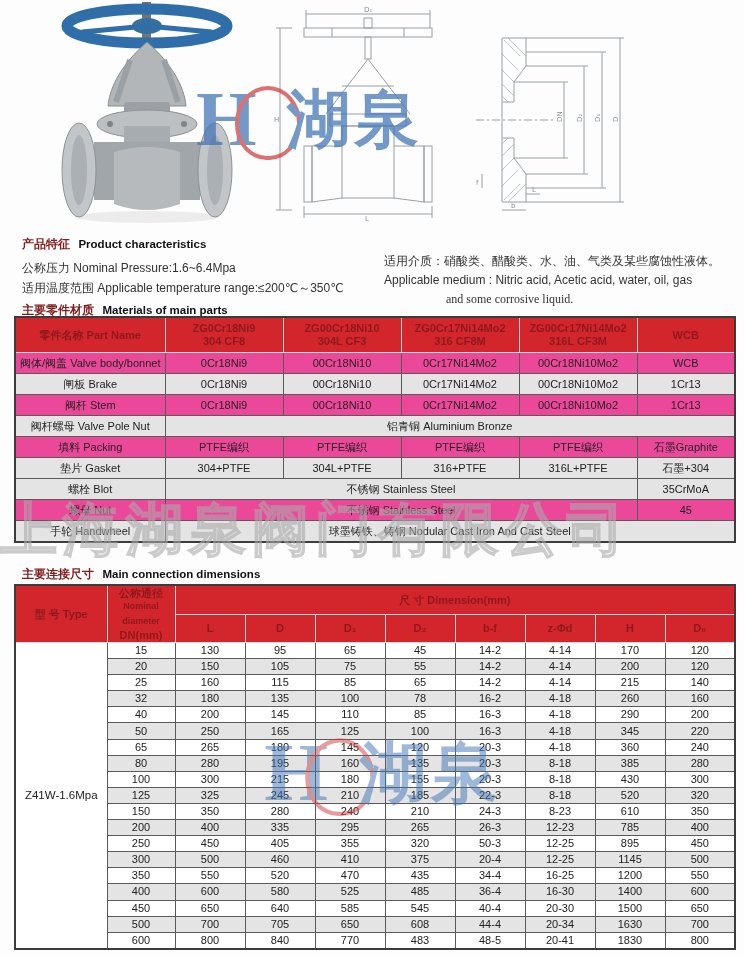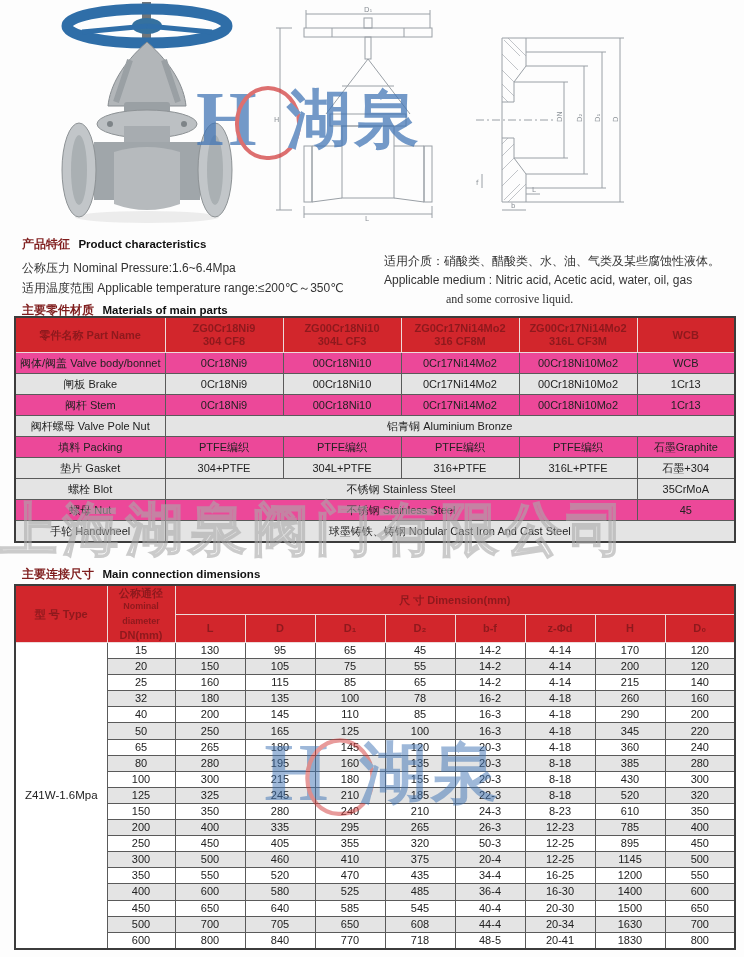--- a/index.html
+++ b/index.html
@@ -501,21 +501,21 @@
           <td>44-4</td>
           <td>20-34</td>
           <td>1630</td>
           <td>700</td>
         </tr>
         <tr>
           <td>600</td>
           <td>800</td>
           <td>840</td>
           <td>770</td>
-          <td>718</td>
+          <td>483</td>
           <td>48-5</td>
           <td>20-41</td>
           <td>1830</td>
           <td>800</td>
         </tr>
       </tbody>
   </table>
 
   <div class="logo-mark logo-mid">
     <span class="logo-h">H</span>

